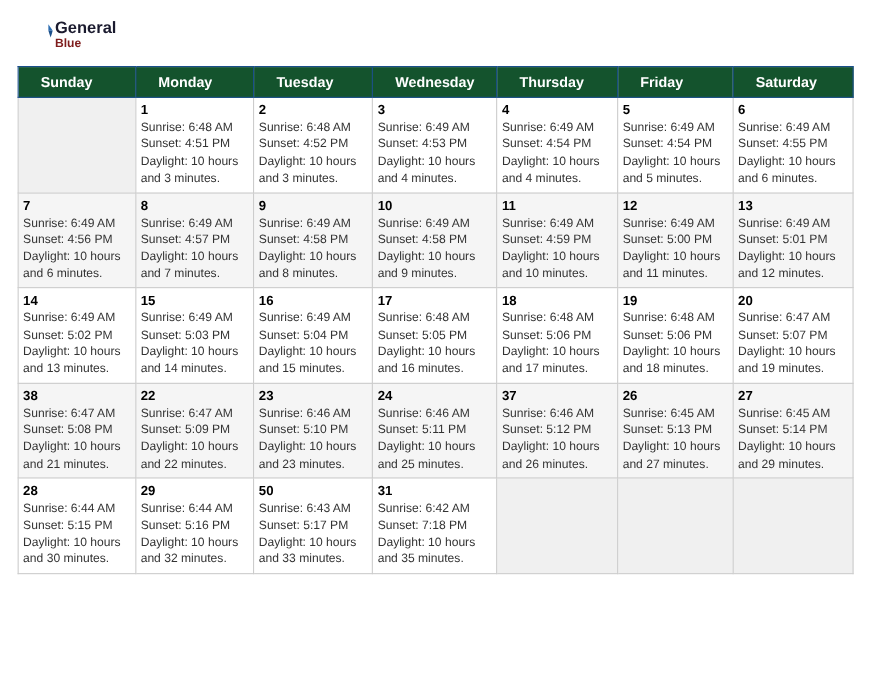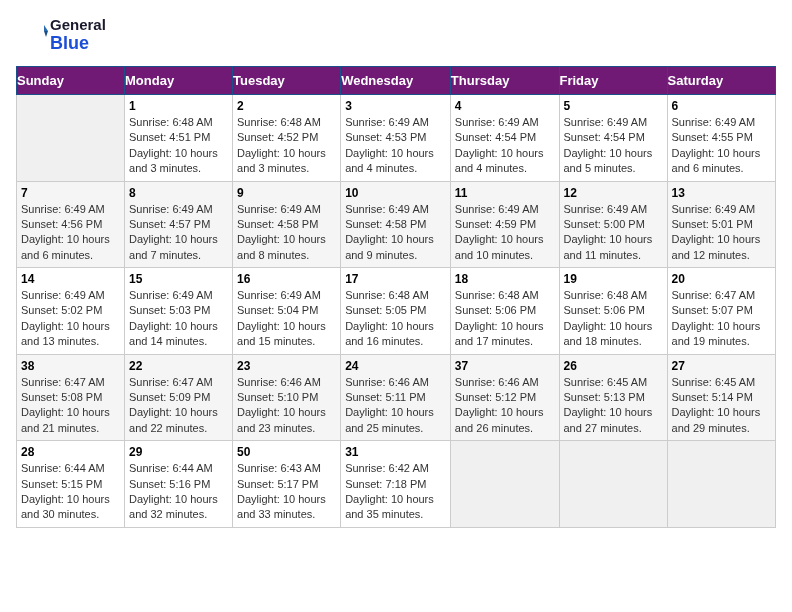--- a/index.html
+++ b/index.html
@@ -33,23 +33,23 @@
     .calendar-subtitle {
       font-size: 15px;
       color: #444;
     }
     table {
       width: 100%;
       border-collapse: collapse;
       font-size: 11px;
     }
     thead th {
-      background-color: #701a75;
+      background-color: #14532d;
       color: #fff;
-      padding: 6px 0;
+      padding: 6px 20px;
       text-align: left;
       font-size: 13px;
       font-weight: bold;
       border: 1px solid #1a4f8a;
     }
     tbody td {
       border: 1px solid #ccc;
       vertical-align: top;
       padding: 4px 4px;
       min-height: 70px;
@@ -84,21 +84,21 @@
 
 <div class="header">
   <div class="logo">
     <div style="display:flex;align-items:center;gap:2px;">
       <svg width="32" height="32" viewBox="0 0 32 32">
         <polygon points="28,6 32,12 28,12" fill="#2b6cb0"></polygon>
         <polygon points="28,12 32,12 30,18" fill="#1a4f8a"></polygon>
       </svg>
       <div>
         <div style="font-size:15px;font-weight:bold;color:#1a1a2e;line-height:1.15;">General</div>
-        <div style="font-size:18px;font-weight:bold;color:#1d4ed8;line-height:1.15;">Blue</div>
+        <div style="font-size:11px;font-weight:bold;color:#7f1d1d;line-height:1.15;">Blue</div>
       </div>
     </div>
   </div>
   <div class="title-block">
     <div class="calendar-title"></div>
     <div class="calendar-subtitle"></div>
   </div>
 </div>
 
 <table>

